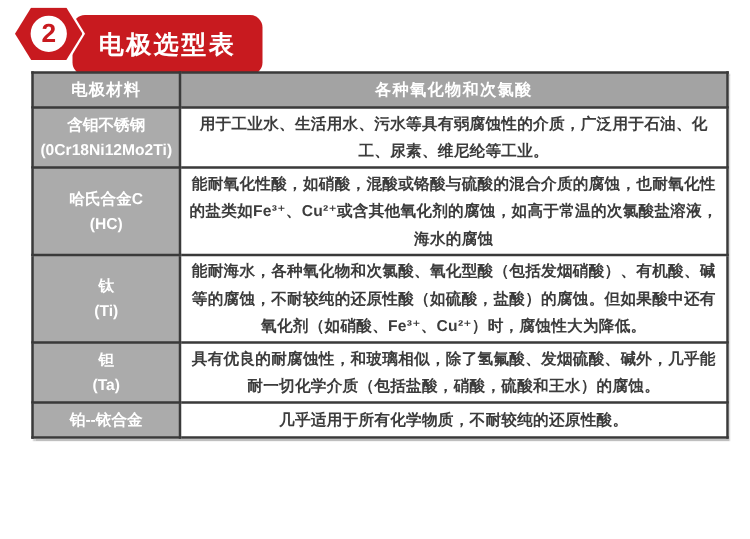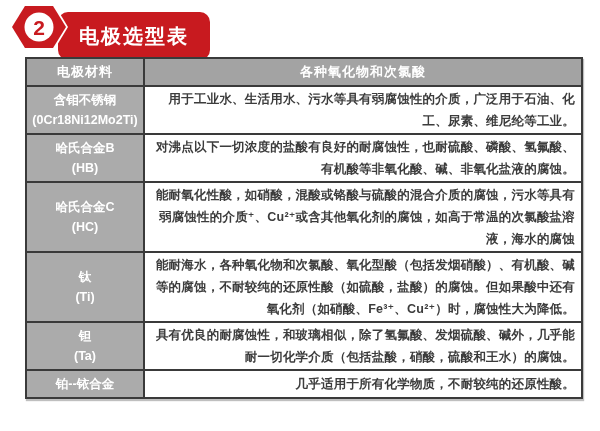--- a/index.html
+++ b/index.html
@@ -60,21 +60,21 @@
   }
   td.mat{
     background:var(--color-cell_bg);color:#ffffff;
     font-size:12.5px;font-weight:700;line-height:20px;
     text-align:center;vertical-align:middle;
     white-space:pre-line;padding:3px 2px;
   }
   td.desc{
     background:#ffffff;color:var(--color-text);
     font-size:12.5px;font-weight:700;line-height:22px;
-    text-align:right;vertical-align:middle;
+    text-align:center;vertical-align:middle;
     padding:1px 6px;letter-spacing:0.2px;
   }
 </style>
 </head>
 <body>
 
 <div class="page">
 
   <div class="badge">
     <div class="hex-outline"></div>
@@ -99,30 +99,25 @@
         <th>各种氧化物和次氯酸</th>
       </tr>
     </thead>
     <tbody>
   <tr>
     <td class="mat">含钼不锈钢
 (0Cr18Ni12Mo2Ti)</td>
     <td class="desc">用于工业水、生活用水、污水等具有弱腐蚀性的介质，广泛用于石油、化工、尿素、维尼纶等工业。</td>
   </tr>
 
-  <tr>
-    <td class="mat">哈氏合金B
-(HB)</td>
-    <td class="desc">对沸点以下一切浓度的盐酸有良好的耐腐蚀性，也耐硫酸、磷酸、氢氟酸、有机酸等非氧化酸、碱、非氧化盐液的腐蚀。</td>
-  </tr>
 
   <tr>
     <td class="mat">哈氏合金C
 (HC)</td>
-    <td class="desc">能耐氧化性酸，如硝酸，混酸或铬酸与硫酸的混合介质的腐蚀，污水等具有弱腐蚀性的介质⁺、Cu²⁺或含其他氧化剂的腐蚀，如高于常温的次氯酸盐溶液，海水的腐蚀</td>
+    <td class="desc">能耐氧化性酸，如硝酸，混酸或铬酸与硫酸的混合介质的腐蚀，也耐氧化性的盐类如Fe³⁺、Cu²⁺或含其他氧化剂的腐蚀，如高于常温的次氯酸盐溶液，海水的腐蚀</td>
   </tr>
 
   <tr>
     <td class="mat">钛
 (Ti)</td>
     <td class="desc">能耐海水，各种氧化物和次氯酸、氧化型酸（包括发烟硝酸）、有机酸、碱等的腐蚀，不耐较纯的还原性酸（如硫酸，盐酸）的腐蚀。但如果酸中还有氧化剂（如硝酸、Fe³⁺、Cu²⁺）时，腐蚀性大为降低。</td>
   </tr>
 
   <tr>
     <td class="mat">钽

